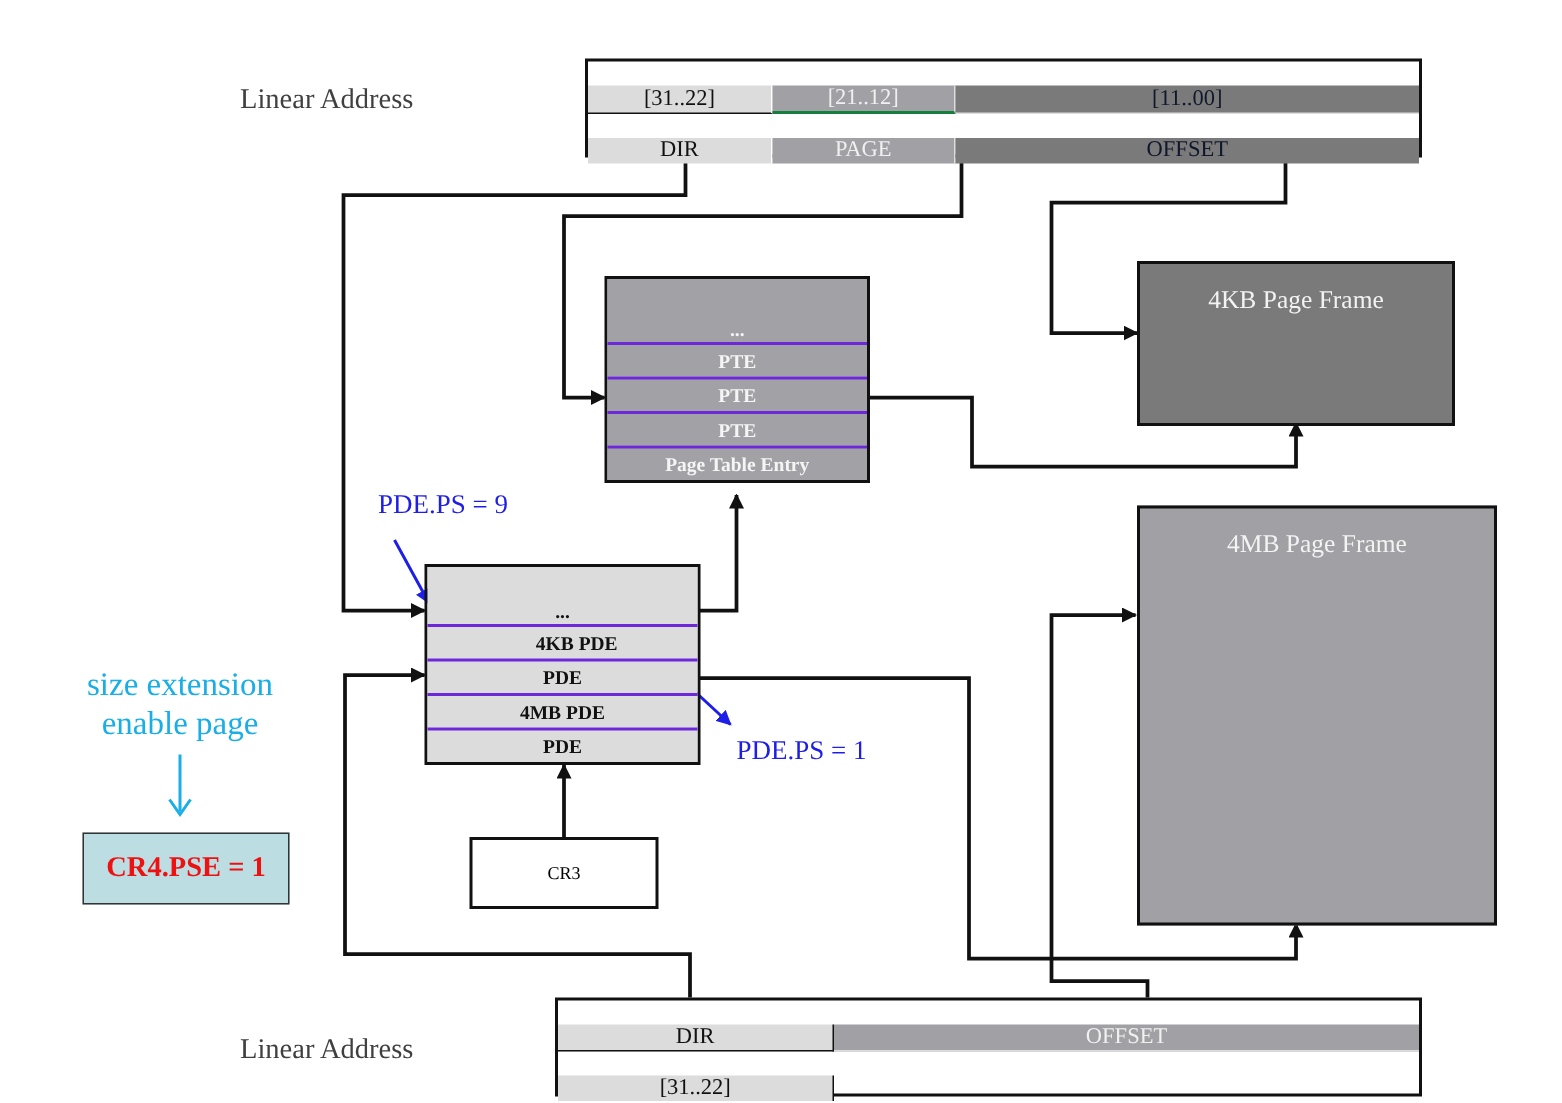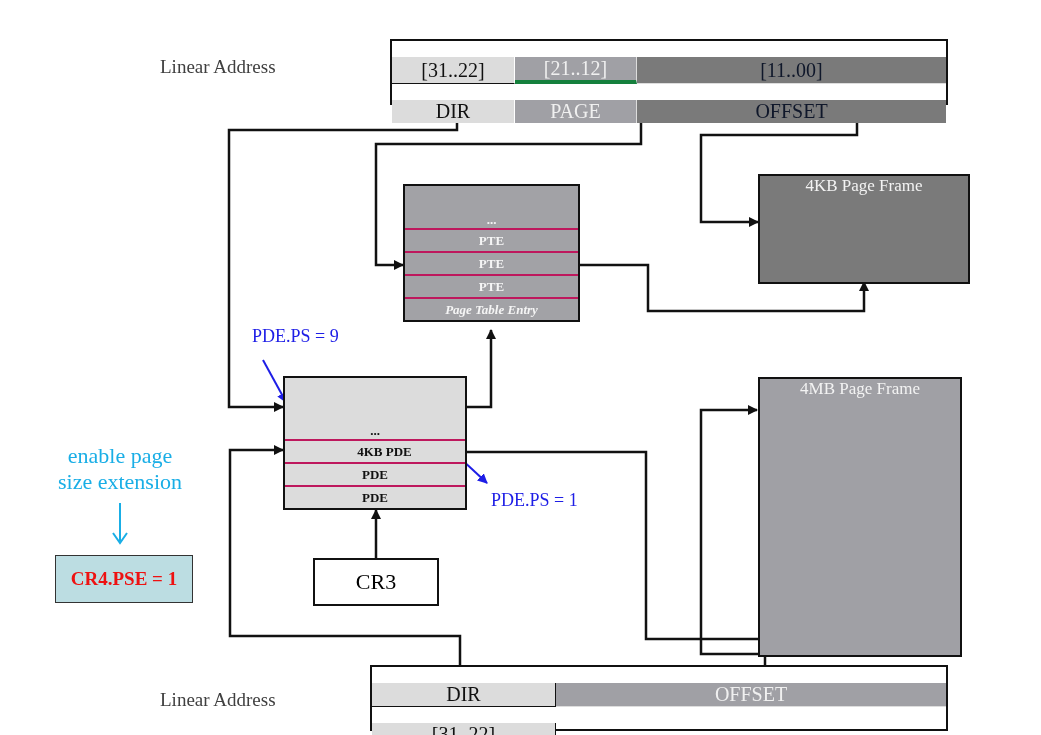--- a/index.html
+++ b/index.html
@@ -1,29 +1,29 @@
 <!DOCTYPE html>
 <html><head>
 <meta charset="utf-8">
 <style>
   html, body { margin:0; padding:0; background:#fff; }
   body { width:1041px; height:735px; position:relative; overflow:hidden; font-family:"Liberation Serif", serif; }
   .abs { position:absolute; box-sizing:border-box; }
   .lbl { font-weight:normal; font-size:19px; color:#404040;margin-top:12px; }
   .addr { border:2px solid #111; display:grid; }
-  .cell { display:flex; align-items:center; justify-content:center; font-size:20px;margin-top:16px; }
+  .cell { display:flex; align-items:center; justify-content:center; font-size:15px;margin-top:16px; }
   .light { background:#dcdcdc; color:#111; }
   .mid { background:#a0a0a5; color:#f0f0f0; }
   .dark { background:#7a7a7a; color:#0f172a; }
   .table { border:2px solid #111; display:flex; flex-direction:column; }
-  .row { display:flex; align-items:center; justify-content:center; font-weight:bold; font-size:13px; border-top:2px solid #be185d; }
+  .row { display:flex; align-items:center; justify-content:center; font-weight:bold; font-size:13px; border-top:2px solid #6d28d9; }
   .row:first-child { border-top:none; }
   .pte .row { color:#f5f5f5; background:#a2a2a6; }
   .pde .row { color:#111; background:#dcdcdc; }
-  .frame { border:2px solid #111; color:#f3f3f3; font-size:17px; text-align:center; padding-top:0; }
+  .frame { border:2px solid #111; color:#f3f3f3; font-size:17px; text-align:center; padding-top:14px; }
   .blue { color:#1e1ee6; font-size:18px; }
   .cyan { color:#19aee6; font-size:22px; text-align:center; line-height:26px; }
   svg { position:absolute; left:0; top:0; }
 </style>
 </head>
 <body>
 
 <svg width="1041" height="735">
   <defs>
     <marker id="ah" markerWidth="10" markerHeight="10" refX="9" refY="5" orient="auto" markerUnits="userSpaceOnUse">
@@ -57,54 +57,55 @@
   <path d="M263,360 L286,402" stroke="#1e1ee6" stroke-width="2" fill="none" marker-end="url(#bh)"></path>
   <path d="M460,458 L487,483" stroke="#1e1ee6" stroke-width="2" fill="none" marker-end="url(#bh)"></path>
 
   <path d="M120,503 V541" stroke="#19aee6" stroke-width="2" fill="none"></path>
   <path d="M113,533 L120,543 L127,533" stroke="#19aee6" stroke-width="2" fill="none"></path>
 </svg>
 
 <div class="abs lbl" style="left:160px;top:44px;">Linear Address</div>
 <div class="abs addr" style="left:390px;top:39px;width:558px;height:66px;grid-template-columns:123px 122px 1fr;grid-template-rows:1fr 1fr;">
   <div class="cell light" style="border-right:1px solid #fff;border-bottom:1px solid #111;">[31..22]</div>
-  <div class="cell mid" style="border-right:1px solid #ddd;border-bottom:4px solid #15803d;">[21..12]</div>
+  <div class="cell mid" style="border-right:1px solid #ddd;border-bottom:2px solid #15803d;">[21..12]</div>
   <div class="cell dark" style="border-bottom:1px solid #ddd;">[11..00]</div>
   <div class="cell light" style="border-right:1px solid #fff;">DIR</div>
   <div class="cell mid" style="border-right:1px solid #ddd;">PAGE</div>
   <div class="cell dark">OFFSET</div>
 </div>
 
 <div class="abs table pte" style="left:403px;top:184px;width:177px;height:138px;">
   <div class="row" style="flex:1;align-items:flex-end;">...</div>
   <div class="row" style="height:21px;">PTE</div>
   <div class="row" style="height:21px;">PTE</div>
   <div class="row" style="height:21px;">PTE</div>
-  <div class="row" style="height:21px;font-style:italic;">Page Table Entry</div>
+  <div class="row" style="height:21px;">Page Table Entry</div>
 </div>
 
 <div class="abs frame dark" style="left:758px;top:174px;width:212px;height:110px;">4KB Page Frame</div>
 
-<div class="abs frame mid" style="left:758px;top:337px;width:204px;height:280px;margin-top:40px;">4MB Page Frame</div>
+<div class="abs frame mid" style="left:758px;top:337px;width:240px;height:280px;">4MB Page Frame</div>
 
 <div class="abs table pde" style="left:283px;top:376px;width:184px;height:134px;">
   <div class="row" style="flex:1;align-items:flex-end;">...</div>
   <div class="row" style="height:21px;padding-left:19px;">4KB PDE</div>
   <div class="row" style="height:21px;">PDE</div>
+  <div class="row" style="height:21px;">4MB PDE</div>
   <div class="row" style="height:21px;">PDE</div>
 </div>
 
-<div class="abs" style="left:313px;top:558px;width:126px;height:48px;border:2px solid #111;background:#fff;display:flex;align-items:center;justify-content:center;font-size:22px;">CR3</div>
+<div class="abs" style="left:313px;top:558px;width:126px;height:48px;border:2px solid #111;background:#fff;display:flex;align-items:center;justify-content:center;font-size:12px;">CR3</div>
 
 <div class="abs blue" style="left:252px;top:326px;">PDE.PS = 9</div>
 <div class="abs blue" style="left:491px;top:490px;">PDE.PS = 1</div>
 
 <div class="abs cyan" style="left:40px;top:443px;width:160px;">
+  <div>size extension</div>
   <div>enable page</div>
-  <div>size extension</div>
 </div>
 
 <div class="abs" style="left:55px;top:555px;width:138px;height:48px;border:1.5px solid #333;background:#bcdde2;color:#ee1111;font-weight:bold;font-size:19px;display:flex;align-items:center;justify-content:center;">CR4.PSE = 1</div>
 
 <div class="abs lbl" style="left:160px;top:677px;">Linear Address</div>
 <div class="abs addr" style="left:370px;top:665px;width:578px;height:66px;grid-template-columns:184px 1fr;grid-template-rows:1fr 1fr;">
   <div class="cell light" style="border-right:1px solid #111;border-bottom:1px solid #111;">DIR</div>
   <div class="cell mid" style="border-bottom:1px solid #ddd;">OFFSET</div>
   <div class="cell light" style="border-right:1px solid #111;">[31..22]</div>
 </div>

